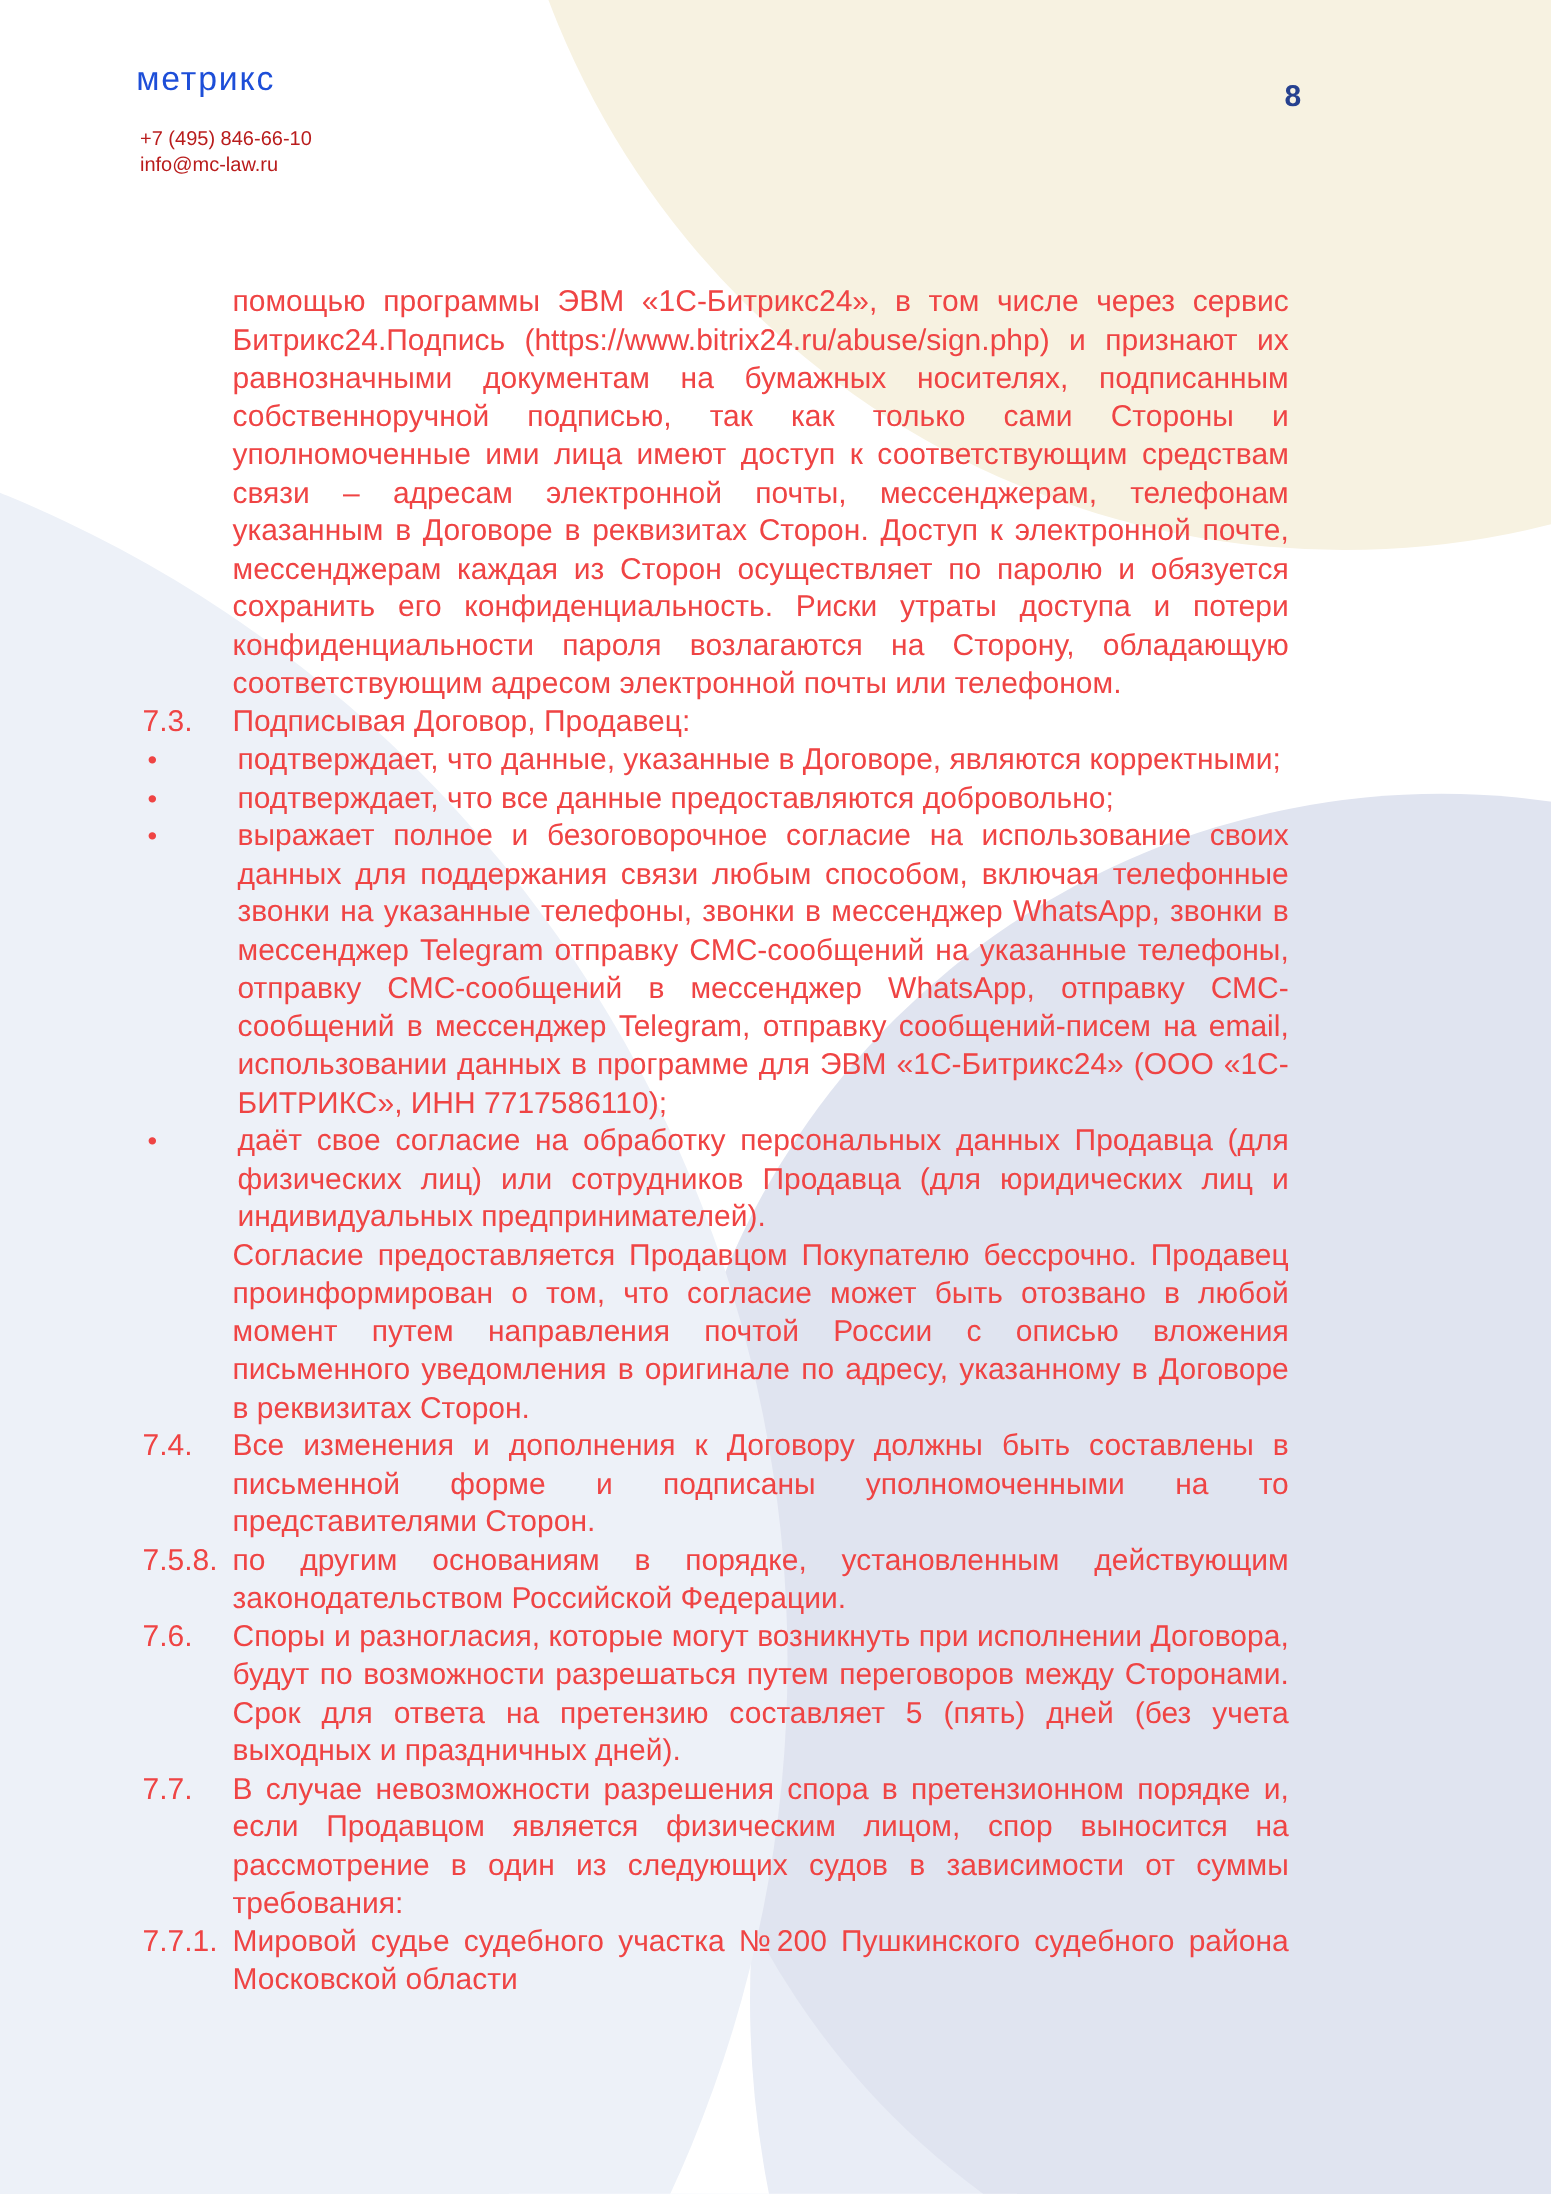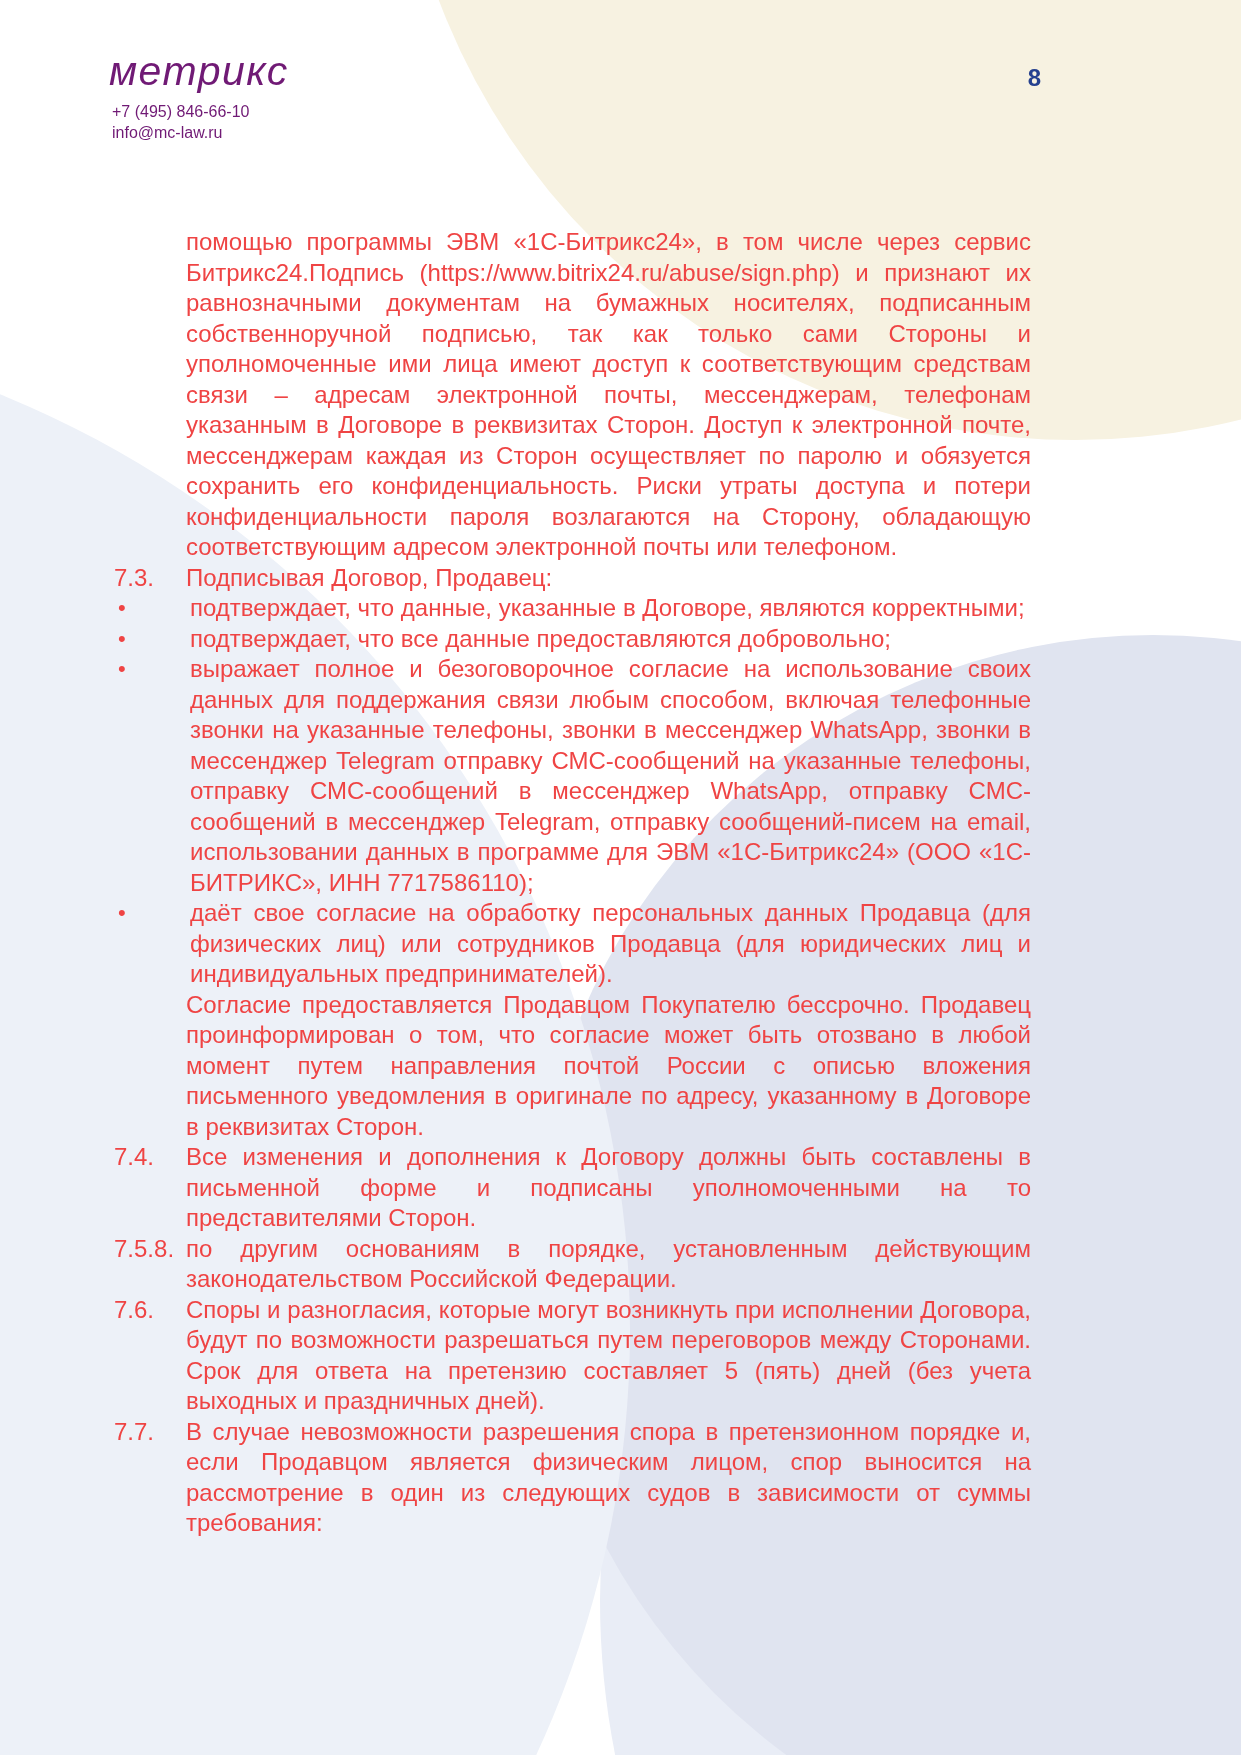--- a/index.html
+++ b/index.html
@@ -12,25 +12,25 @@
   
   .blob{position:absolute;border-radius:50%;}
   .blob-cream{left:395px;top:-920px;width:1360px;height:1360px;background:#f7f2e1;z-index:1;}
   .blob-lavender-light{left:600px;top:800px;width:1600px;height:1600px;background:#e9edf6;z-index:1;}
   .blob-lavender{left:533px;top:635px;width:1240px;height:1240px;background:#e0e4f0;z-index:2;}
   .blob-blue{left:-1390px;top:320px;width:2020px;height:2020px;background:#edf1f8;z-index:3;}
   
   .header{position:absolute;left:0;top:0;width:100%;z-index:10;}
   .logo{
     position:absolute;left:109px;top:48px;
-    font-size:41px;font-weight:500;letter-spacing:1.5px;color:#701a75;font-style:italic;
+    font-size:27px;font-weight:500;letter-spacing:1.5px;color:#1d4ed8;
   }
   .contact{
     position:absolute;left:112px;top:101px;
-    font-size:16px;line-height:21px;color:#701a75;
+    font-size:16px;line-height:21px;color:#b91c1c;
   }
   .page-number{
     position:absolute;right:200px;top:64px;
     font-size:24px;font-weight:700;color:#26418f;
   }
   
   .doc{
     position:absolute;left:78px;top:227px;width:953px;z-index:10;
     font-size:24px;line-height:30.5px;color:#ef4444;
   }
@@ -112,13 +112,17 @@
   <div class="doc-item">
     <div class="marker">7.6.</div>
     <div class="text">Споры и разногласия, которые могут возникнуть при исполнении Договора, будут по возможности разрешаться путем переговоров между Сторонами. Срок для ответа на претензию составляет 5 (пять) дней (без учета выходных и праздничных дней).</div>
   </div>
 
   <div class="doc-item">
     <div class="marker">7.7.</div>
     <div class="text">В случае невозможности разрешения спора в претензионном порядке и, если Продавцом является физическим лицом, спор выносится на рассмотрение в один из следующих судов в зависимости от суммы требования:</div>
   </div>
 
+  <div class="doc-item">
+    <div class="marker">7.7.1.</div>
+    <div class="text">Мировой судье судебного участка №200 Пушкинского судебного района Московской области</div>
+  </div>
 </div>
 
 </body></html>

